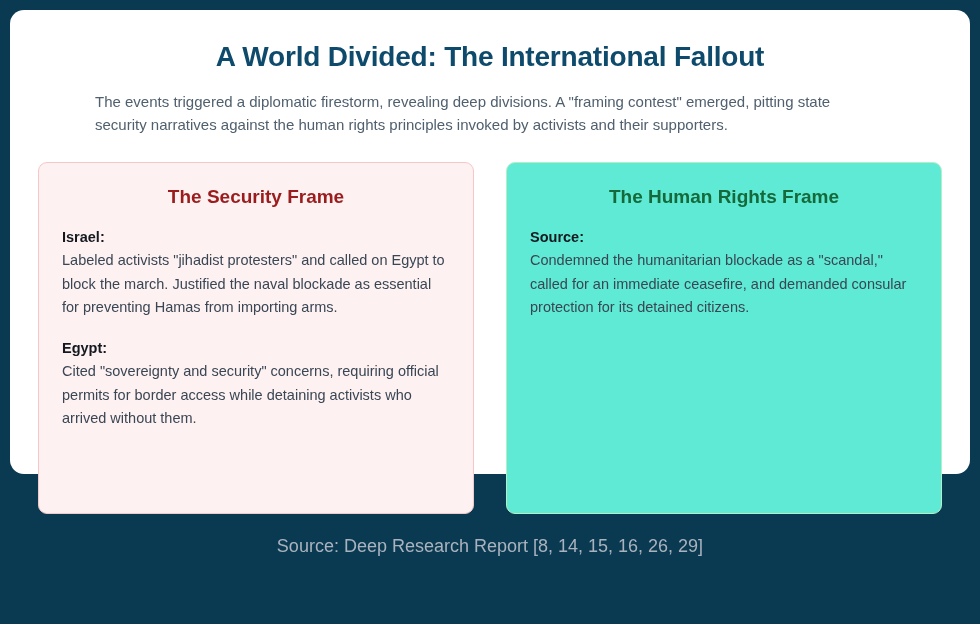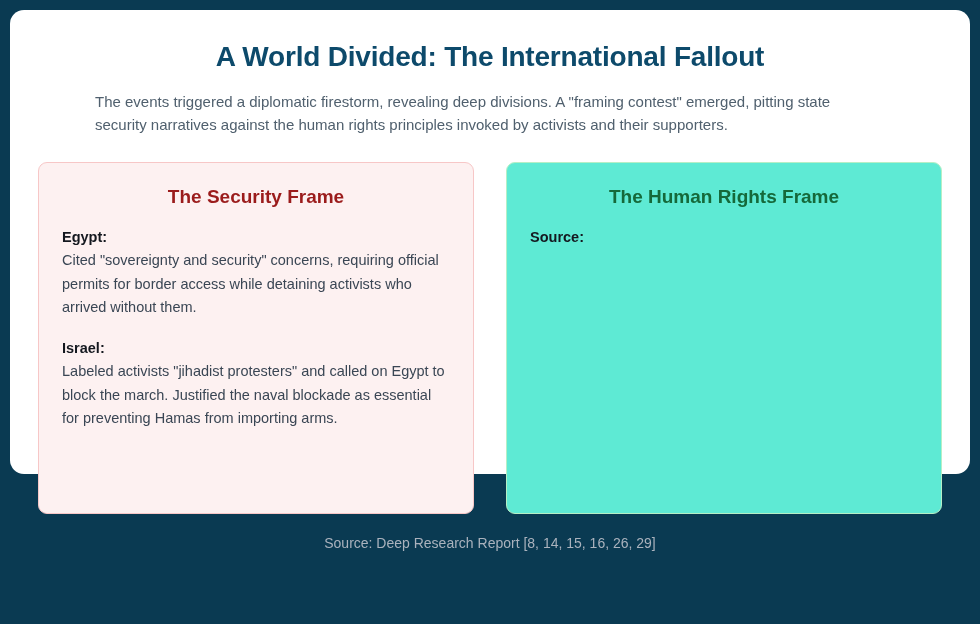--- a/index.html
+++ b/index.html
@@ -107,57 +107,58 @@
     display: block;
     font-size: 14.5px;
     color: #3a4654;
     line-height: 1.63;
   }
 
   
   .source-note {
     margin-top: 20px;
     text-align: center;
-    font-size: 14px;
+    font-size: 18px;
     color: #aab2bd;
     line-height: 1.4;
   }
 </style>
 </head>
 <body>
 
 <div class="frame">
   <div class="panel">
 
     <h1 class="page-title">A World Divided: The International Fallout</h1>
 
     <p class="page-subtitle">The events triggered a diplomatic firestorm, revealing deep divisions. A "framing contest" emerged, pitting state security narratives against the human rights principles invoked by activists and their supporters.</p>
 
     <div class="cards">
 
       <section class="card card--security">
         <h2 class="card-title">The Security Frame</h2>
 
         <div class="entry">
-          <span class="entry-label">Egypt:</span>
-          <span class="entry-text">Cited "sovereignty and security" concerns, requiring official permits for border access while detaining activists who arrived without them.</span>
+          <span class="entry-label">Israel:</span>
+          <span class="entry-text">Labeled activists "jihadist protesters" and called on Egypt to block the march. Justified the naval blockade as essential for preventing Hamas from importing arms.</span>
         </div>
 
         <div class="entry">
-          <span class="entry-label">Israel:</span>
-          <span class="entry-text">Labeled activists "jihadist protesters" and called on Egypt to block the march. Justified the naval blockade as essential for preventing Hamas from importing arms.</span>
+          <span class="entry-label">Egypt:</span>
+          <span class="entry-text">Cited "sovereignty and security" concerns, requiring official permits for border access while detaining activists who arrived without them.</span>
         </div>
       </section>
 
       <section class="card card--rights">
         <h2 class="card-title">The Human Rights Frame</h2>
 
 
         <div class="entry">
           <span class="entry-label">Source:</span>
+          <span class="entry-text">Condemned the humanitarian blockade as a "scandal," called for an immediate ceasefire, and demanded consular protection for its detained citizens.</span>
         </div>
       </section>
 
     </div>
 
     <p class="source-note">Source: Deep Research Report [8, 14, 15, 16, 26, 29]</p>
 
   </div>
 </div>
 

